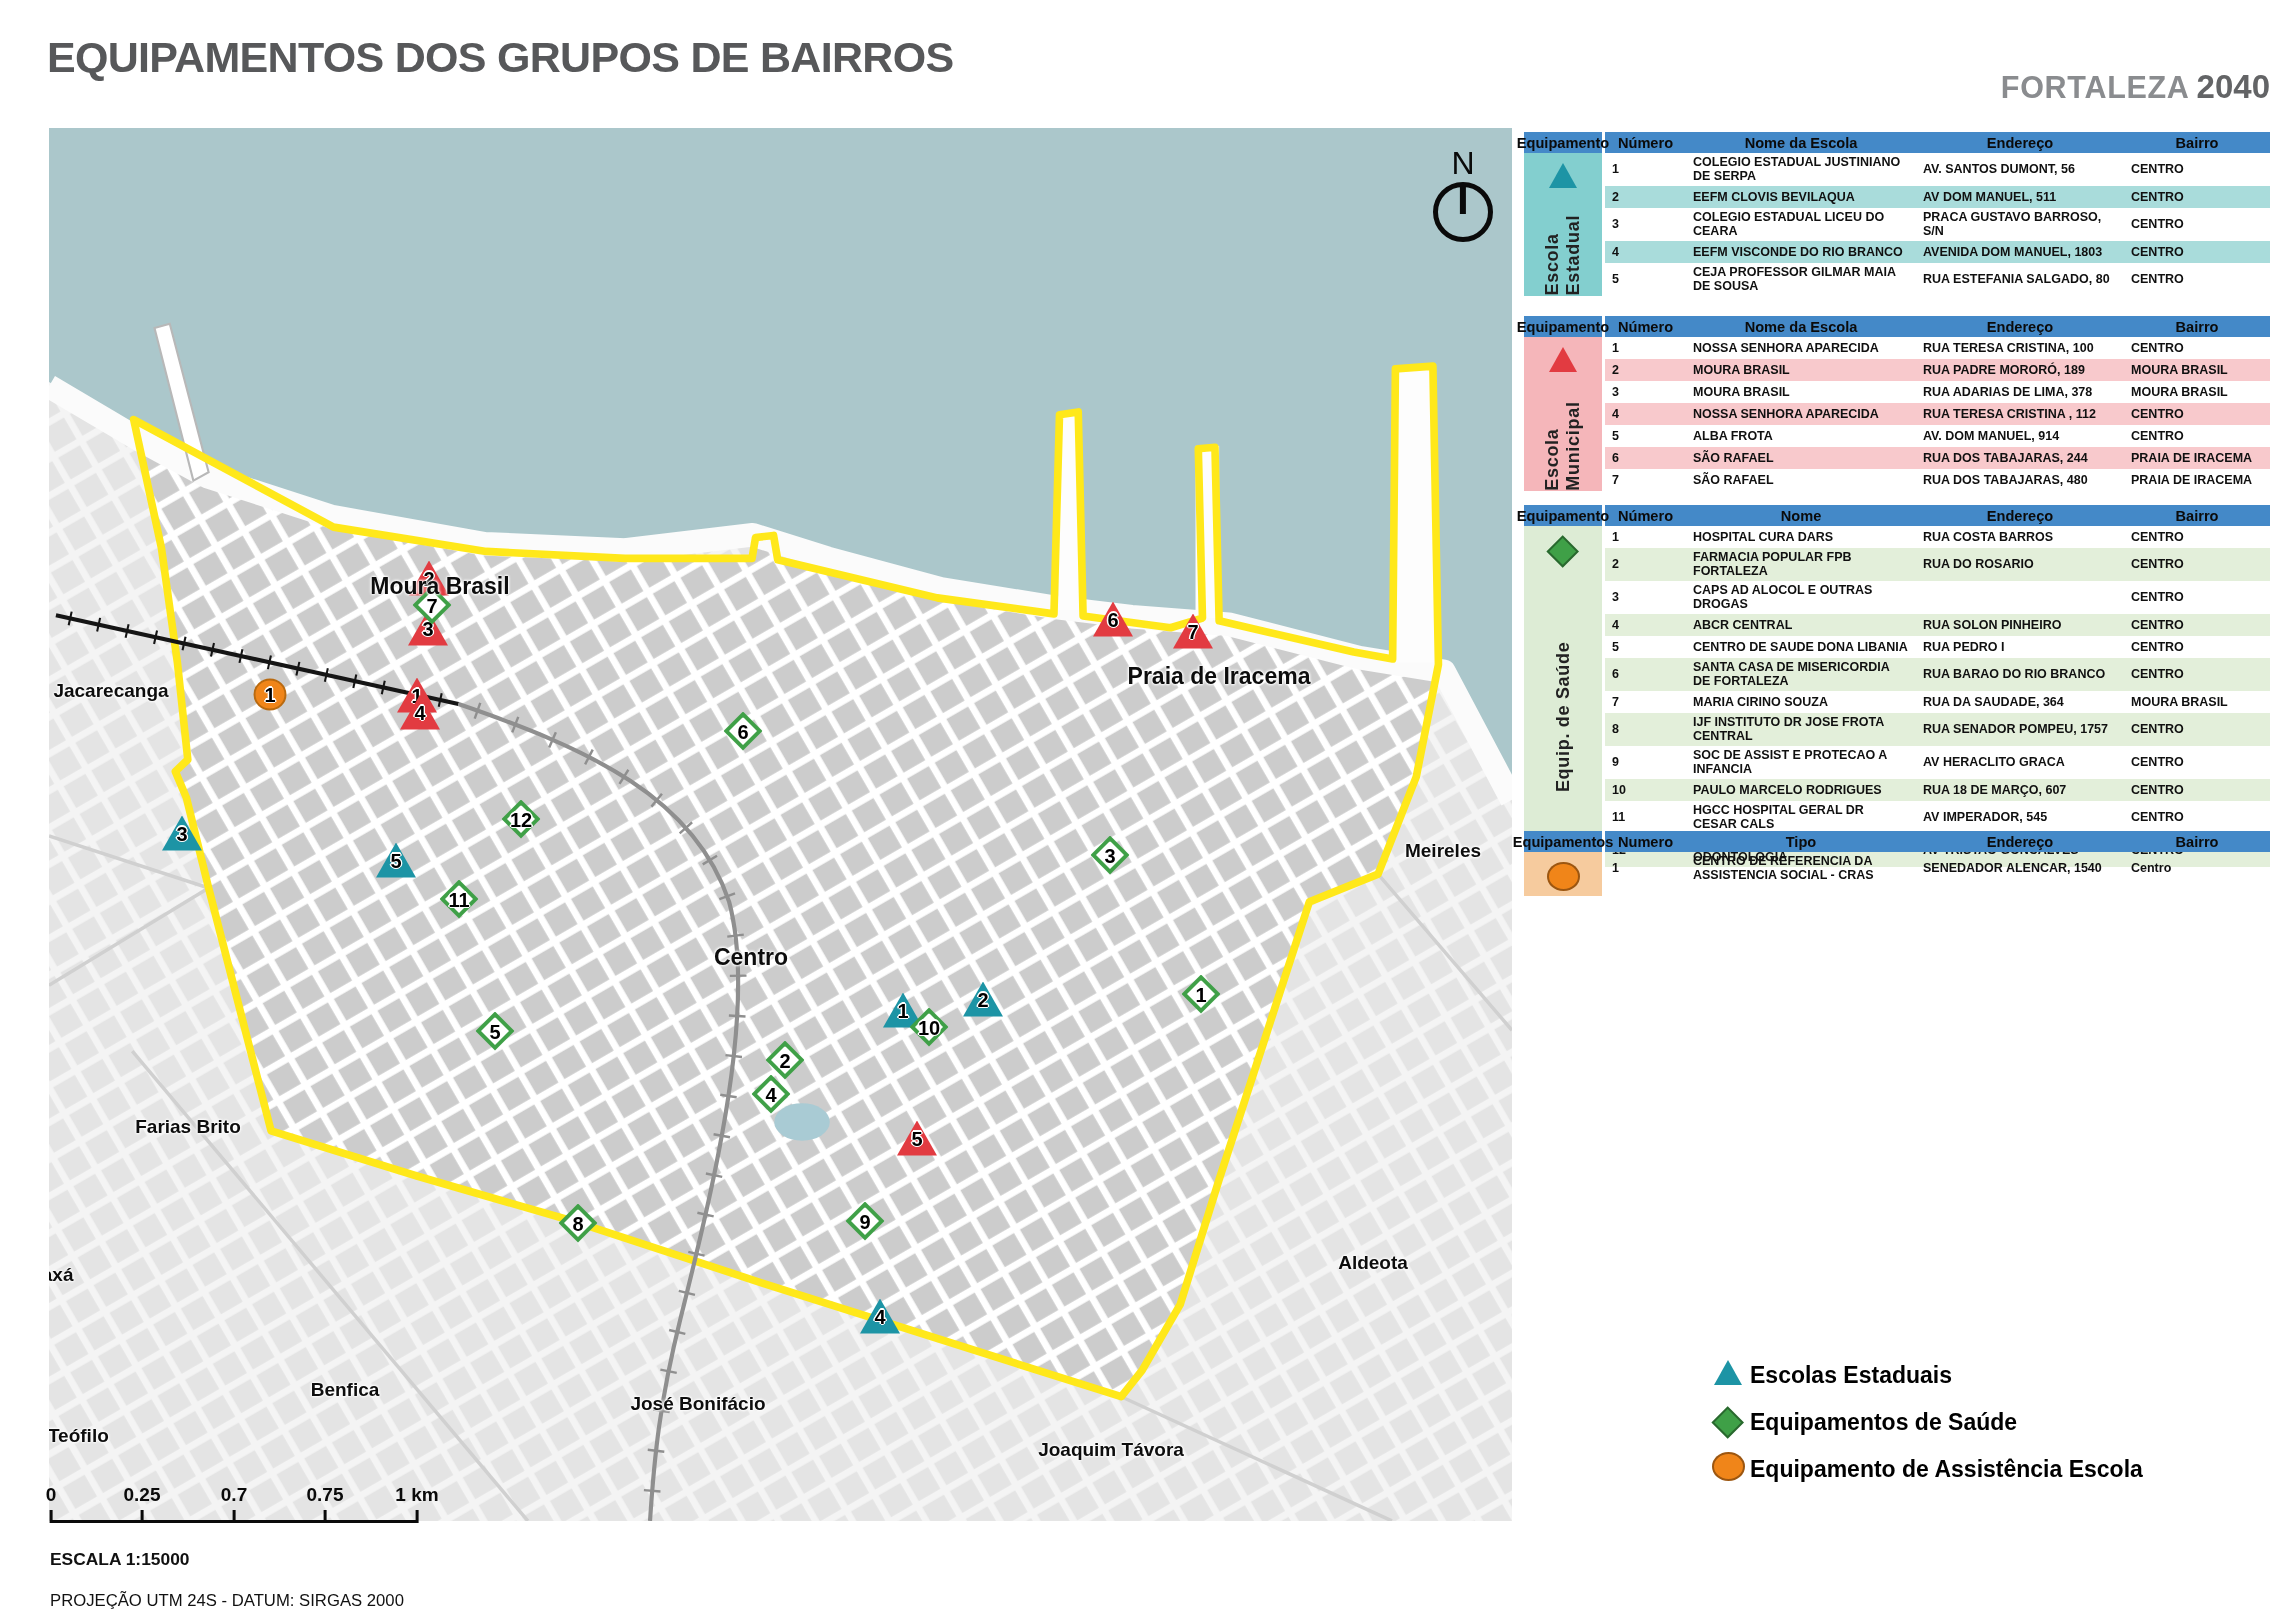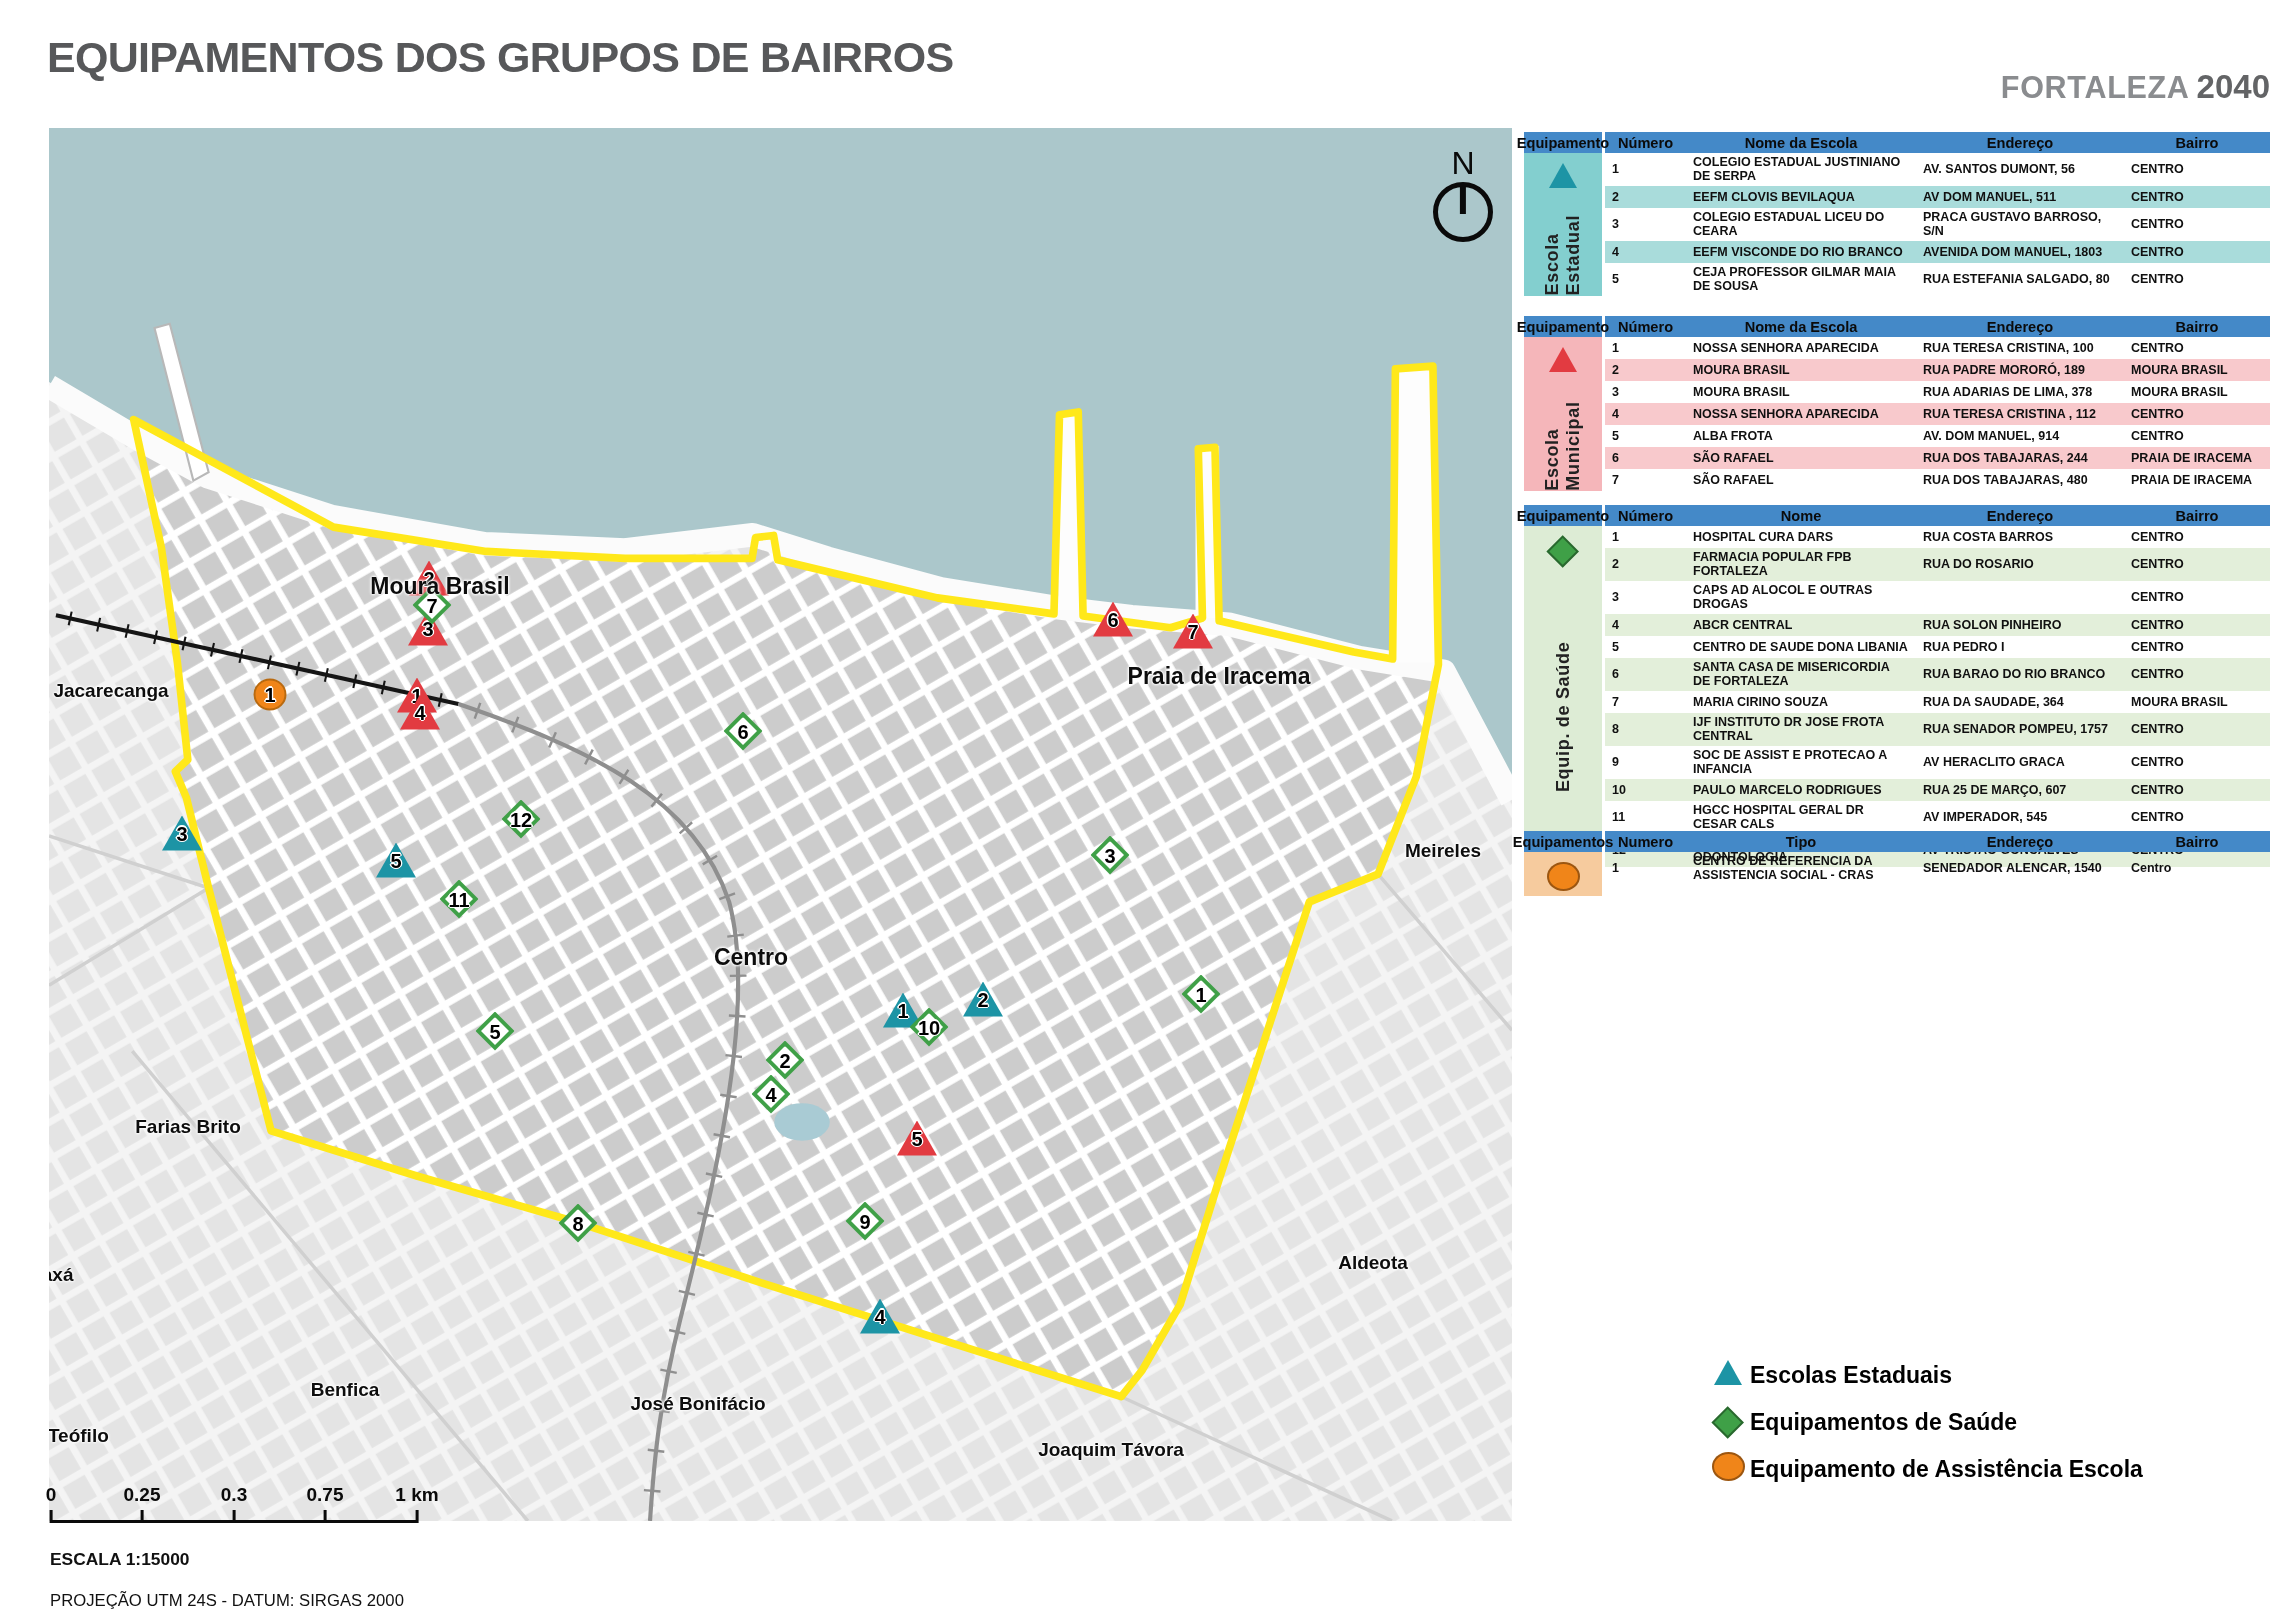--- a/index.html
+++ b/index.html
@@ -468,21 +468,21 @@
             </div>
             <div class="trow">
               <div class="cell w1">9</div>
               <div class="cell w2">SOC DE ASSIST E PROTECAO A INFANCIA</div>
               <div class="cell w3">AV HERACLITO GRACA</div>
               <div class="cell w4">CENTRO</div>
             </div>
             <div class="trow" style="background: rgb(227, 239, 218);">
               <div class="cell w1">10</div>
               <div class="cell w2">PAULO MARCELO RODRIGUES</div>
-              <div class="cell w3">RUA 25 DE MARÇO, 607</div>
+              <div class="cell w3">RUA 18 DE MARÇO, 607</div>
               <div class="cell w4">CENTRO</div>
             </div>
             <div class="trow">
               <div class="cell w1">11</div>
               <div class="cell w2">HGCC HOSPITAL GERAL DR CESAR CALS</div>
               <div class="cell w3">AV IMPERADOR, 545</div>
               <div class="cell w4">CENTRO</div>
             </div>
             <div class="trow" style="background: rgb(227, 239, 218);">
               <div class="cell w1">12</div>
@@ -538,21 +538,21 @@
         <span class="leg-label">Equipamento de Assistência Escola</span>
       </div>
     </div>
 
   <div id="scalebar">
     <div class="sb-bar"></div>
   <span class="sb-label" style="left: 0px;">0</span>
       <span class="sb-tick" style="left: 0px;"></span>
       <span class="sb-label" style="left: 91px;">0.25</span>
       <span class="sb-tick" style="left: 91px;"></span>
-      <span class="sb-label" style="left: 183px;">0.3</span>
+      <span class="sb-label" style="left: 183px;">0.7</span>
       <span class="sb-tick" style="left: 183px;"></span>
       <span class="sb-label" style="left: 274px;">0.75</span>
       <span class="sb-tick" style="left: 274px;"></span>
       <span class="sb-label" style="left: 366px;">1 km</span>
       <span class="sb-tick" style="left: 366px;"></span>
     </div>
   <div class="escala">ESCALA 1:15000</div>
   <div class="projecao">PROJEÇÃO UTM 24S - DATUM: SIRGAS 2000</div>
 
 </div>

